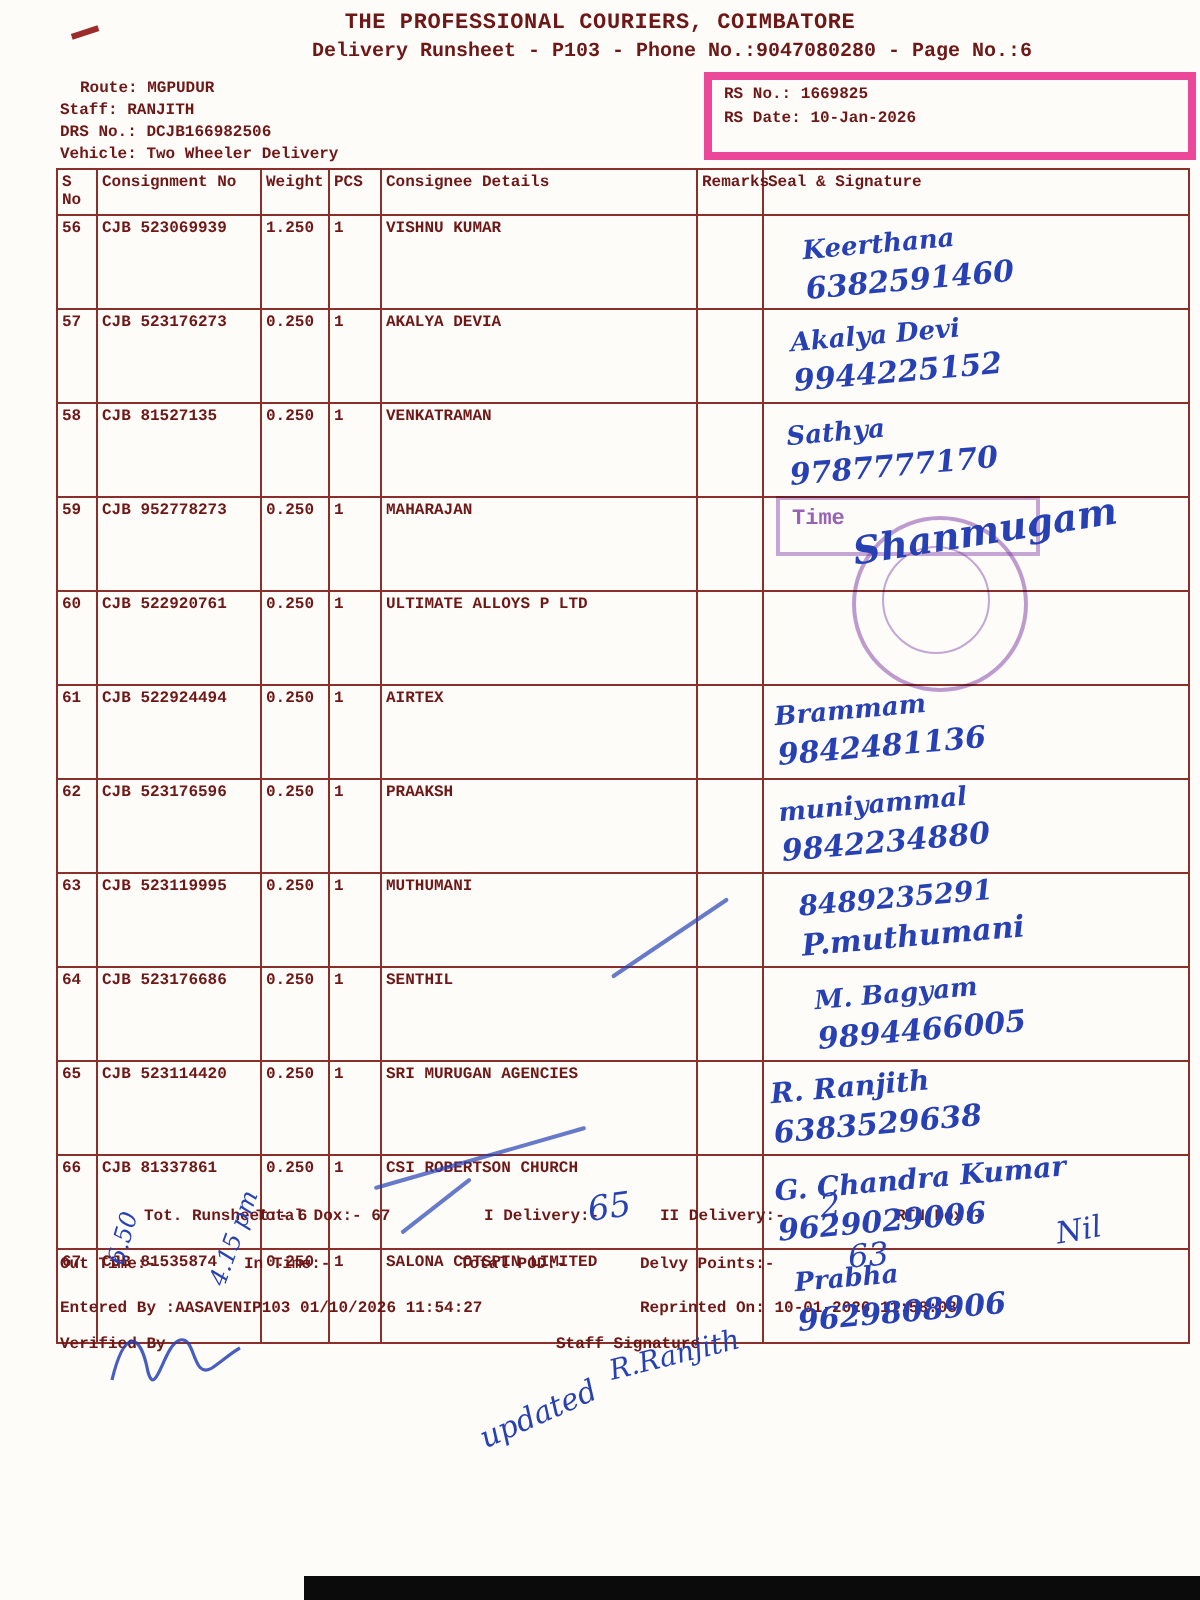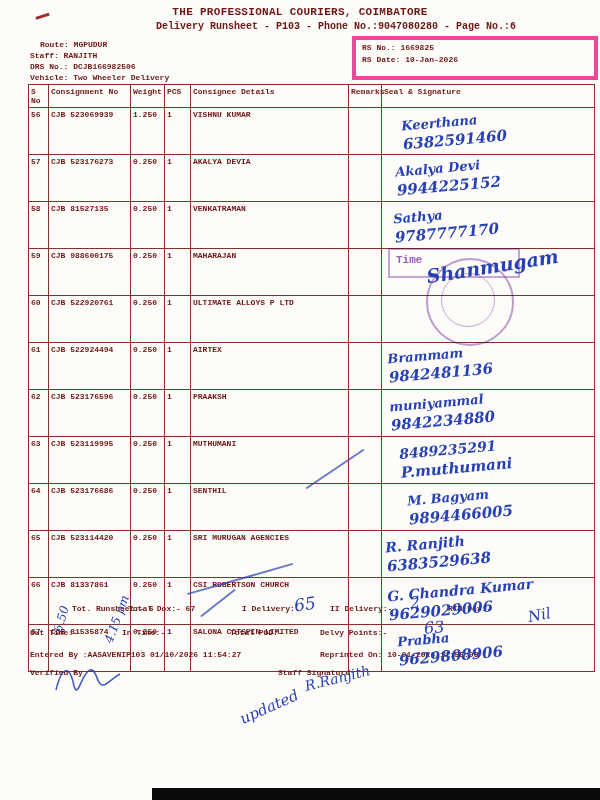--- a/index.html
+++ b/index.html
@@ -144,21 +144,21 @@
           <td></td>
           <td>
             <div class="sig">
               <div>Sathya</div>
               <div>9787777170</div>
             </div>
           </td>
         </tr>
         <tr>
           <td>59</td>
-          <td>CJB 988600175</td>
+          <td>CJB 952778273</td>
           <td>0.250</td>
           <td>1</td>
           <td>MAHARAJAN</td>
           <td></td>
           <td>
             <div class="sig">
               <div>Shanmugam</div>
             </div>
           </td>
         </tr>

